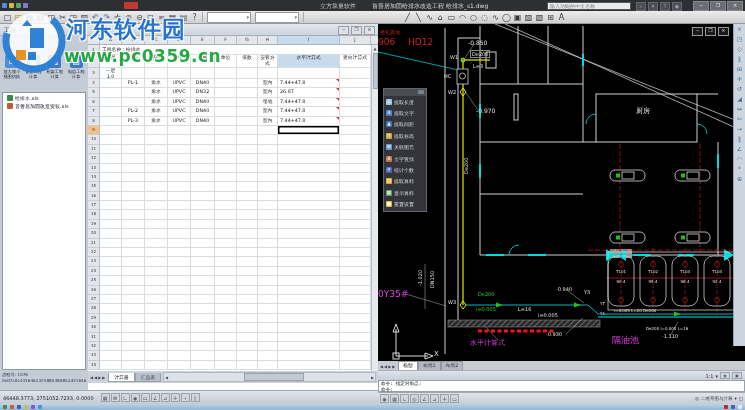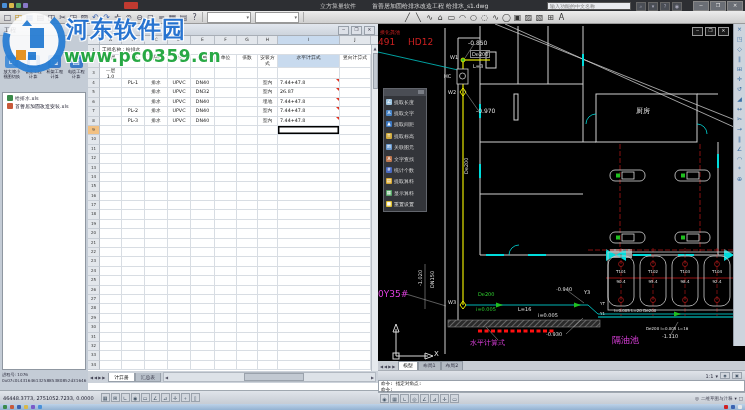--- a/index.html
+++ b/index.html
@@ -966,21 +966,21 @@
           <div class="rti">✂</div>
           <div class="rti">→</div>
           <div class="rti">‖</div>
           <div class="rti">∠</div>
           <div class="rti">◠</div>
           <div class="rti">*</div>
           <div class="rti">⊕</div>
         </div>
       <div id="cad-labels">
           <span class="cad-label" style="left: 2px; top: 6px; color: rgb(204, 32, 32); font-size: 5px;">接化粪池</span>
-          <span class="cad-label" style="left: 0px; top: 14px; color: rgb(204, 32, 32); font-size: 9px;">491</span>
+          <span class="cad-label" style="left: 0px; top: 14px; color: rgb(204, 32, 32); font-size: 9px;">906</span>
           <span class="cad-label" style="left: 30px; top: 14px; color: rgb(204, 32, 32); font-size: 9px;">HD12</span>
           <span class="cad-label" style="left: 90px; top: 16px; color: rgb(224, 224, 224); font-size: 6px;">-0.850</span>
           <span class="cad-label boxed" style="left: 92px; top: 26px; color: rgb(224, 224, 224); font-size: 5px;">De200</span>
           <span class="cad-label" style="left: 72px; top: 31px; color: rgb(224, 224, 224); font-size: 5px;">W1</span>
           <span class="cad-label" style="left: 95px; top: 40px; color: rgb(224, 224, 224); font-size: 5px;">L=3</span>
           <span class="cad-label" style="left: 66px; top: 50px; color: rgb(224, 224, 224); font-size: 5px;">HC</span>
           <span class="cad-label" style="left: 70px; top: 66px; color: rgb(224, 224, 224); font-size: 5px;">W2</span>
           <span class="cad-label" style="left: 98px; top: 84px; color: rgb(224, 224, 224); font-size: 6px;">-0.970</span>
           <span class="cad-label" style="left: 258px; top: 84px; color: rgb(224, 224, 224); font-size: 7px;">厨房</span>
           <span class="cad-label rot" style="left: 86px; top: 150px; color: rgb(224, 224, 224); font-size: 5px;">De200</span>

